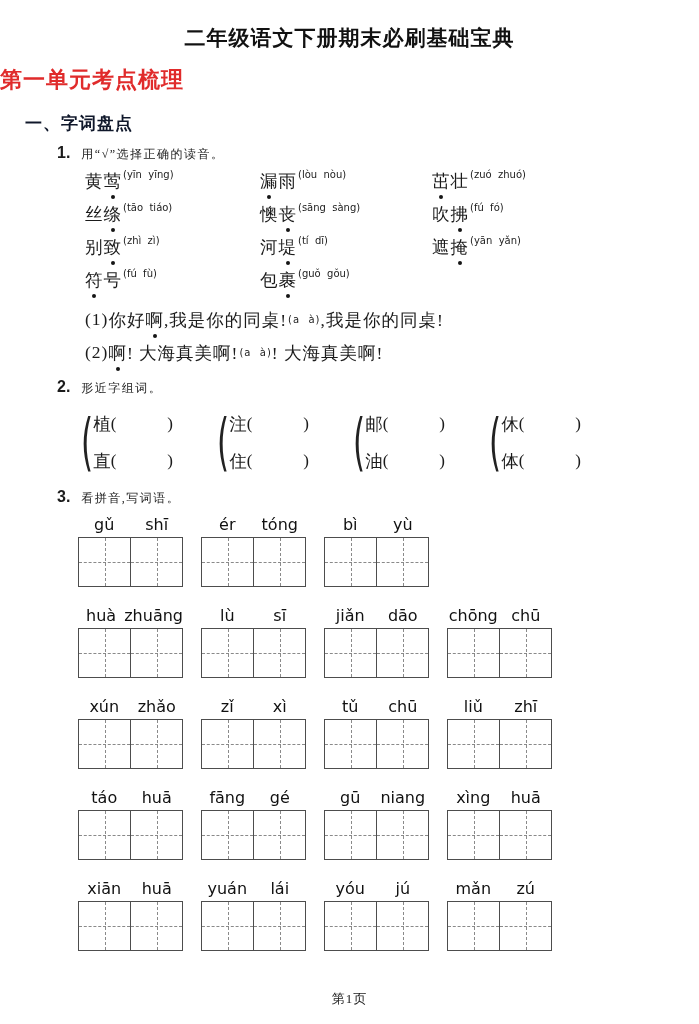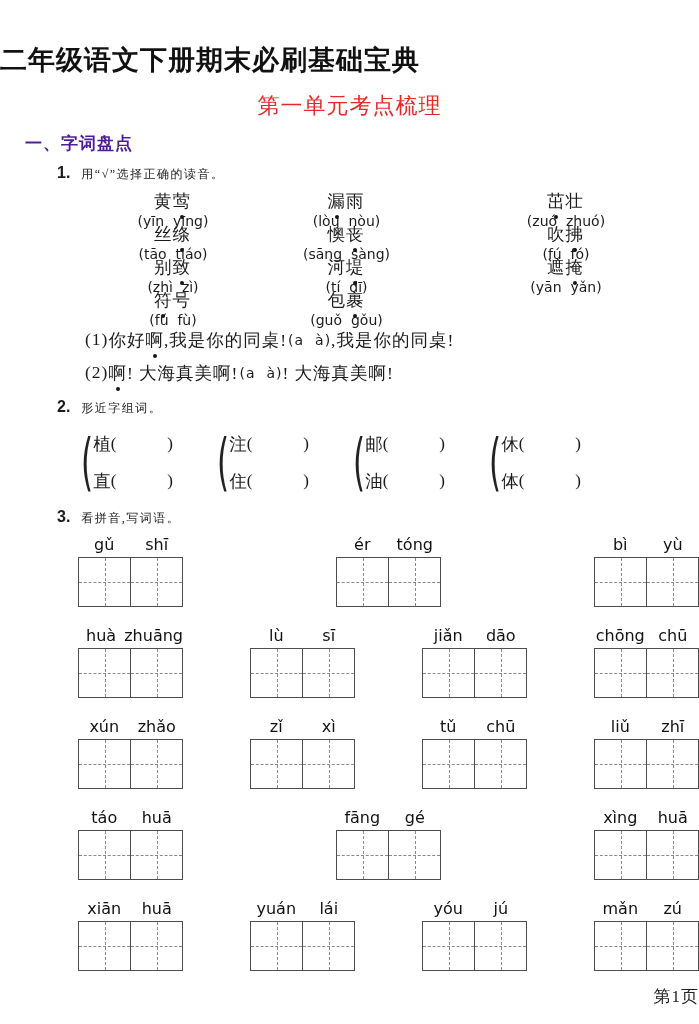--- a/index.html
+++ b/index.html
@@ -3,53 +3,53 @@
 <meta charset="utf-8">
 <style>
   html,body{margin:0;padding:0;background:#e8e8e8;}
   .page{
     width:699px;height:1024px;margin:0 auto;background:#ffffff;
     position:relative;overflow:hidden;color:#1b1b1b;
     font-family:"Liberation Serif",serif;
   }
   
   .title{
-    margin:42px 0 0 0;text-align:left;
+    margin:24px 0 0 0;text-align:center;
     font-family:"Liberation Sans",sans-serif;
-    font-size:27px;font-weight:bold;letter-spacing:1px;color:#111;
+    font-size:21px;font-weight:bold;letter-spacing:1px;color:#111;
   }
   .subtitle{
-    margin:13px 0 8px 0;text-align:center;
+    margin:13px 0 8px 0;text-align:left;
     font-family:"Liberation Sans",sans-serif;
-    font-size:22px;font-weight:normal;letter-spacing:1px;
+    font-size:22px;font-weight:bold;letter-spacing:1px;
     color:var(--accent,#e02b2b);
   }
   .section-heading{
-    margin:11px 0 0 25px;
+    margin:17px 0 0 25px;
     font-family:Liberation Mono, monospace;
-    font-size:17px;font-weight:bold;color:#4c1d95;letter-spacing:1px;
+    font-size:17px;font-weight:bold;color:#0f172a;letter-spacing:1px;
   }
   
   .q-block{margin-left:57px;}
   .q-line{margin-top:9px;font-size:17px;display:flex;align-items:baseline;}
   .q-num{
     font-family:"Liberation Sans",sans-serif;font-weight:bold;
     font-size:16px;margin-right:11px;
   }
   .q-prompt{font-size:12px;letter-spacing:1.5px;}
   
   .q1-words{
     margin:6px 0 0 28px;
     display:grid;grid-template-columns:175px 172px auto;
   }
-  .q1-word{height:33px;display:flex;align-items:center;font-size:17.5px;flex-direction:column;}
+  .q1-word{height:33px;display:flex;align-items:flex-start;font-size:17.5px;}
   .word-text{letter-spacing:1px;}
   .opts{
     white-space:pre;font-family:"DejaVu Sans",sans-serif;
-    font-size:14px;margin-left:1px;
+    font-size:10px;margin-left:1px;
   }
   .dotted{position:relative;display:inline-block;}
   .dotted::after{
     content:"";position:absolute;left:50%;bottom:-6px;
     width:4px;height:4px;border-radius:50%;background:#151515;
     transform:translateX(-50%);
   }
   .q1-sentences{margin:2px 0 0 28px;}
   .q1-sentence{height:33px;display:flex;align-items:center;font-size:17.5px;letter-spacing:1px;}
   
@@ -59,21 +59,21 @@
     font-family:"DejaVu Sans",sans-serif;font-size:62px;font-weight:normal;
     color:#222;display:inline-block;transform:scaleX(.5);
     transform-origin:left center;line-height:70px;margin-right:-12px;
   }
   .brace-icon::before{content:"(";}
   .pair-rows{display:flex;flex-direction:column;}
   .pair-row{height:37px;display:flex;align-items:center;font-size:17.5px;}
   .blank{white-space:pre;font-size:17px;}
   
   .q3-rows{margin-left:21px;}
-  .q3-row{display:flex;gap:30px;margin-top:8px;margin-bottom:19px;justify-content:space-between;}
+  .q3-row{display:flex;gap:18px;margin-top:8px;margin-bottom:19px;}
   .q3-unit{width:105px;}
   .py-row{display:flex;margin-bottom:3px;}
   .py{
     flex:1;text-align:center;font-family:"DejaVu Sans",sans-serif;
     font-size:16px;color:#111;
   }
   .gbox{
     width:105px;height:50px;border:1.6px solid #4d4d4d;
     display:flex;box-sizing:border-box;background:#fff;
   }
@@ -83,21 +83,21 @@
     content:"";position:absolute;left:50%;top:0;bottom:0;
     border-left:1.3px dashed #8a8a8a;
   }
   .gcell::after{
     content:"";position:absolute;top:50%;left:0;right:0;
     border-top:1.3px dashed #8a8a8a;
   }
   
   .footer{
     position:absolute;bottom:16px;left:0;width:100%;
-    text-align:right;font-size:17px;color:#222;letter-spacing:1px;
+    text-align:center;font-size:13px;color:#222;letter-spacing:1px;
   }
 </style>
 </head>
 <body>
 
 <div class="page">
 
   <div class="title">二年级语文下册期末必刷基础宝典</div>
   <div class="subtitle">第一单元考点梳理</div>
   <div class="section-heading">一、字词盘点</div>
@@ -368,20 +368,30 @@
               <span class="py">fāng</span>
               <span class="py">gé</span>
             </div>
             <div class="gbox">
               <div class="gcell"></div>
               <div class="gcell"></div>
             </div>
           </div>
           <div class="q3-unit">
             <div class="py-row">
+              <span class="py">gū</span>
+              <span class="py">niang</span>
+            </div>
+            <div class="gbox">
+              <div class="gcell"></div>
+              <div class="gcell"></div>
+            </div>
+          </div>
+          <div class="q3-unit">
+            <div class="py-row">
               <span class="py">xìng</span>
               <span class="py">huā</span>
             </div>
             <div class="gbox">
               <div class="gcell"></div>
               <div class="gcell"></div>
             </div>
           </div>
         </div>
         <div class="q3-row">

